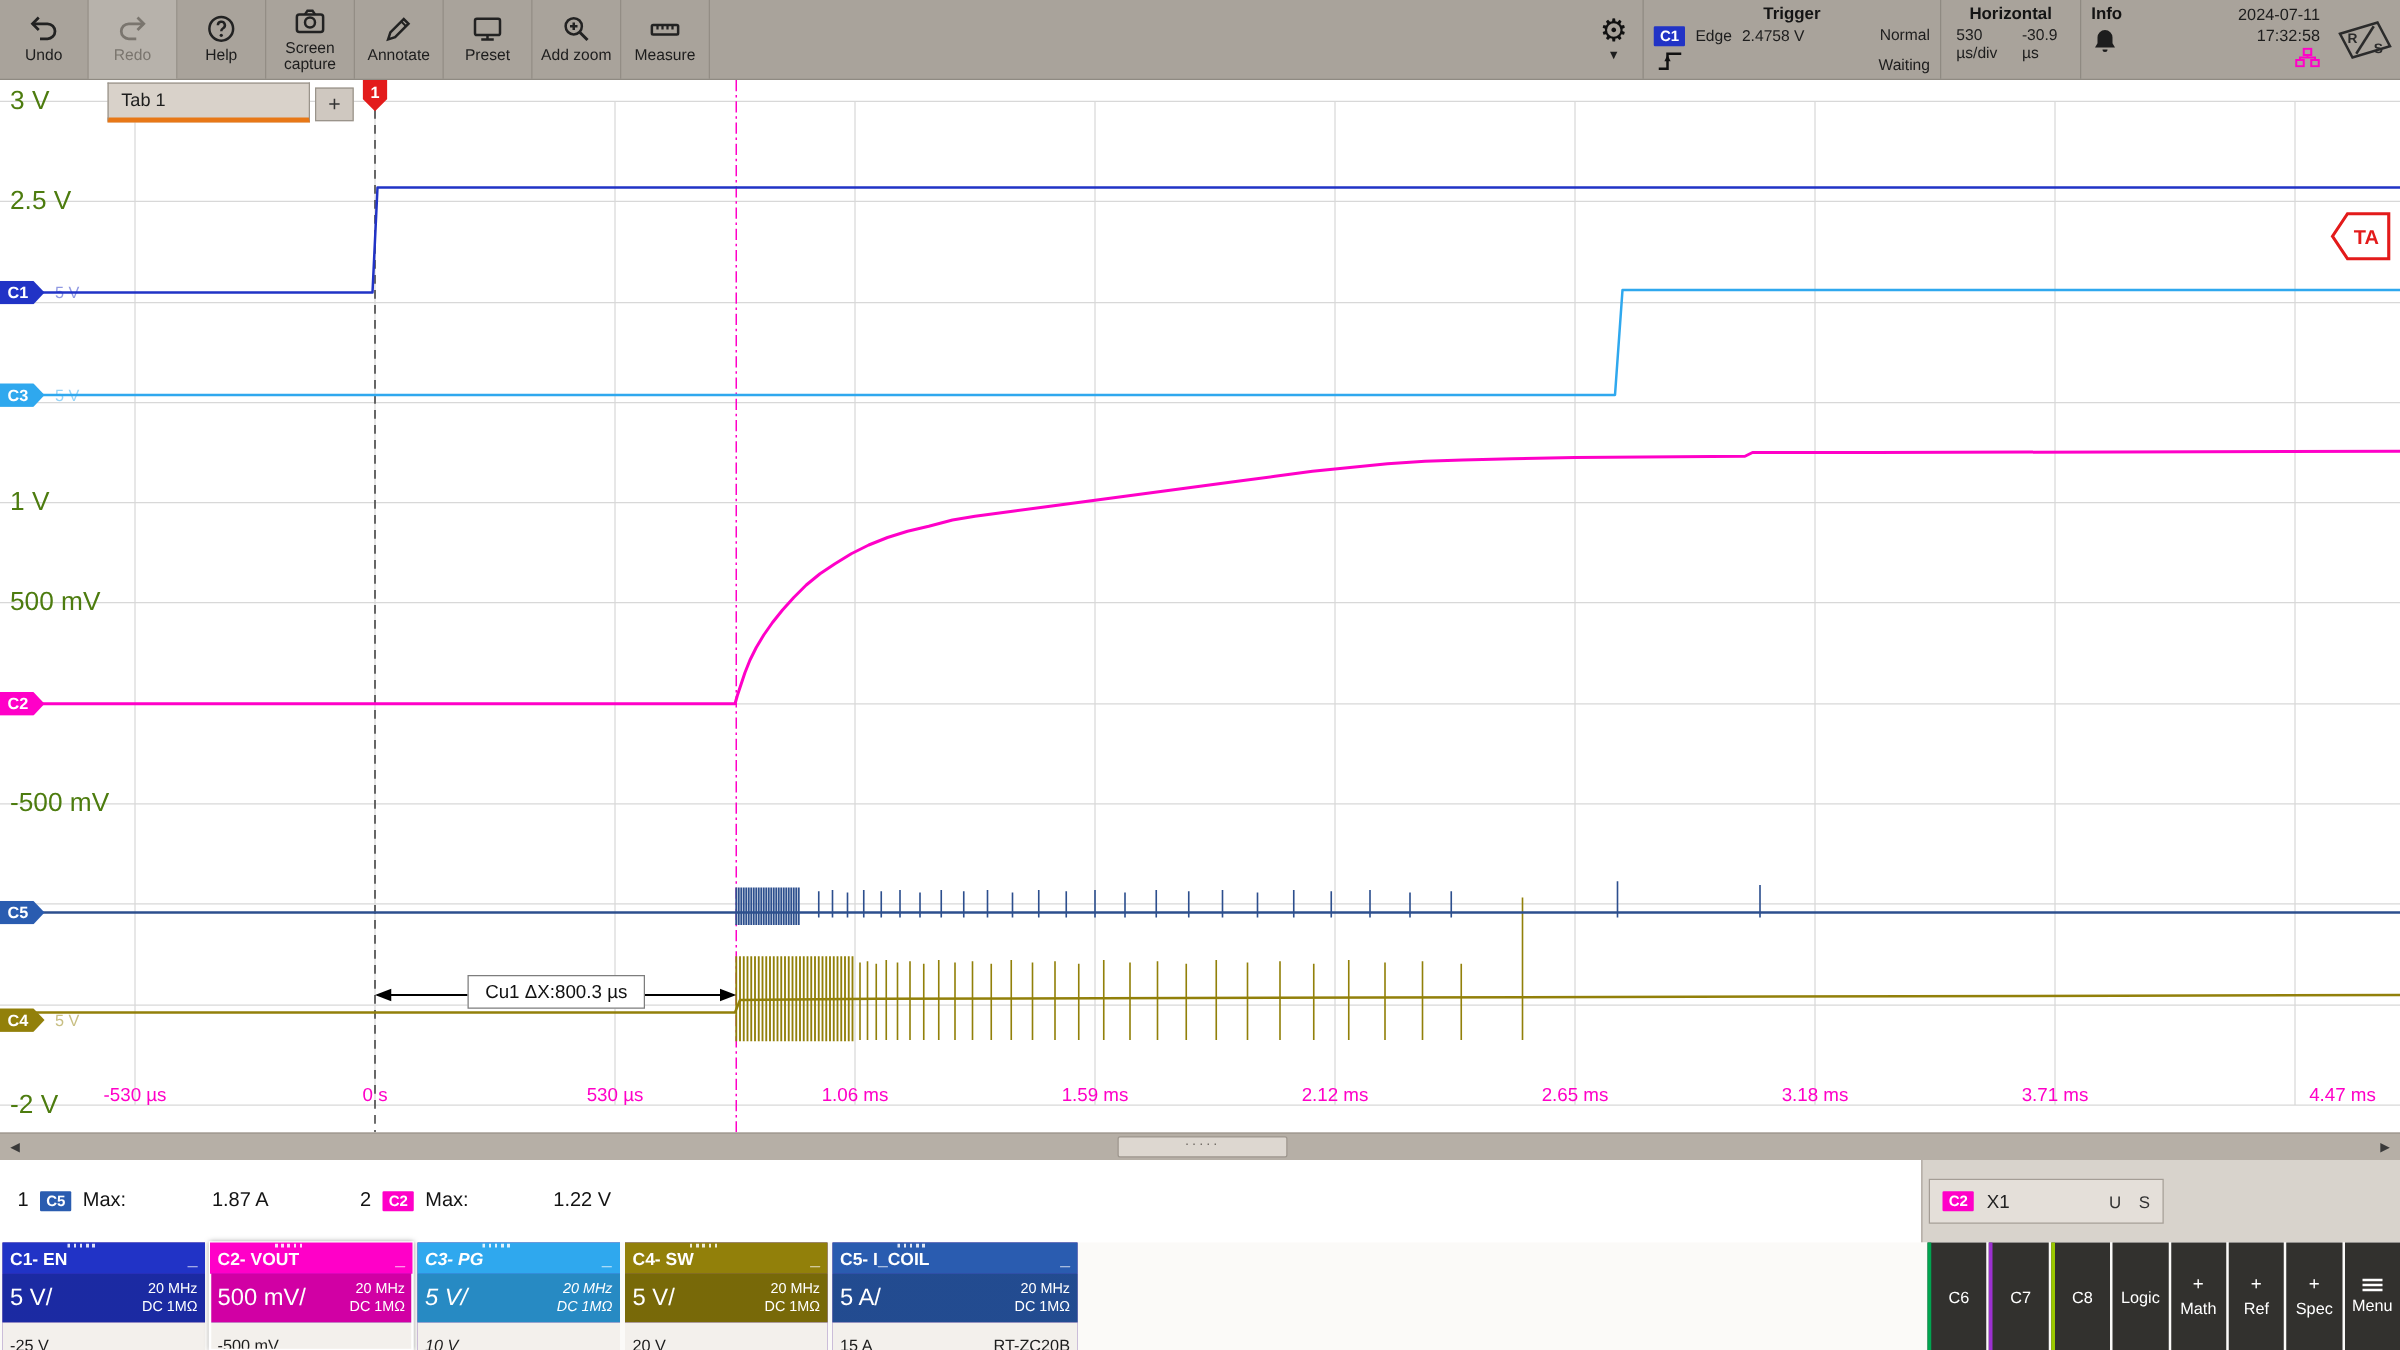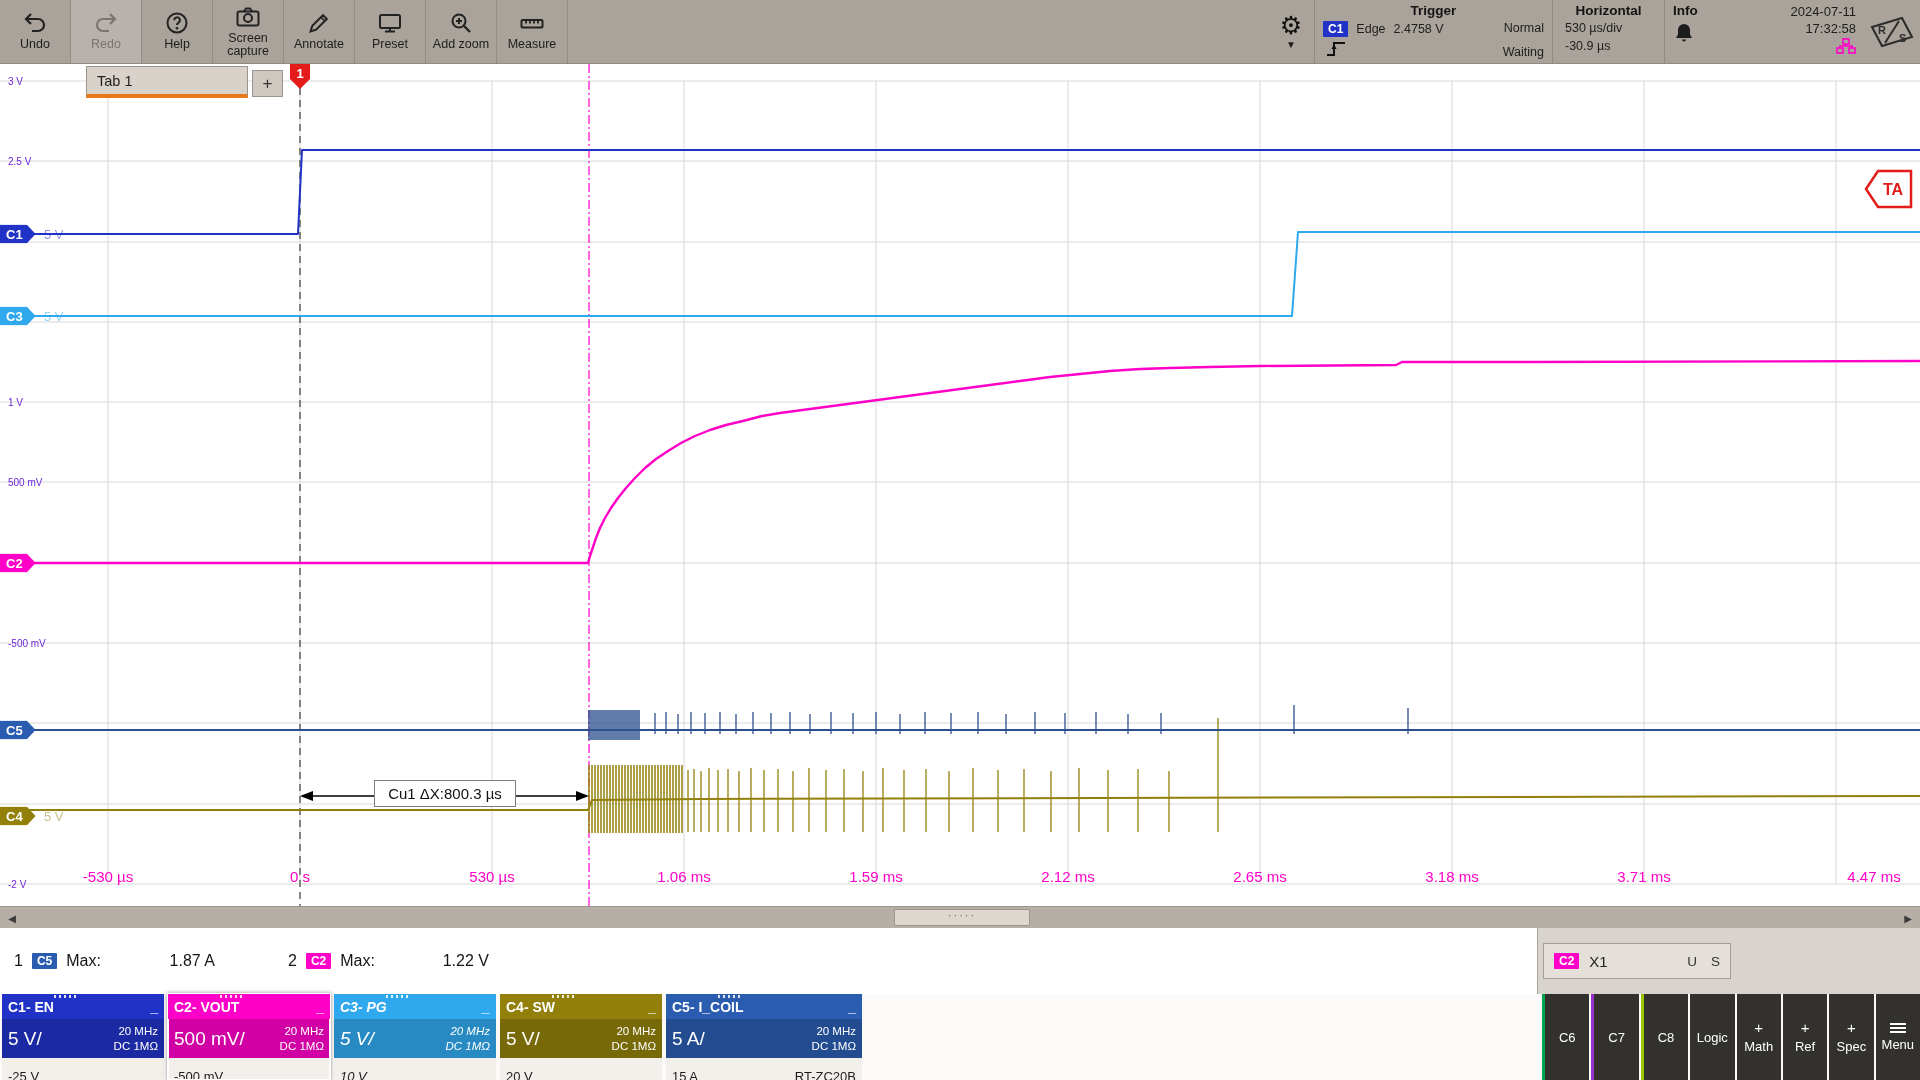--- a/index.html
+++ b/index.html
@@ -20,31 +20,31 @@
 .gear-glyph{font-size:25px;line-height:1;color:#111;cursor:pointer}
 .caret-glyph{font-size:10px;color:#1d1d1d;cursor:pointer}
 .tb-sec{border-left:1px solid #8f8a82;padding:3px 8px;display:flex;flex-direction:column;font-size:12.5px}
 .sec-title{text-align:center;font-size:13.5px;font-weight:bold;color:#141414;margin-bottom:3px}
 .sec-trigger{width:238px}.sec-horizontal{width:112px}.sec-acq{width:212px}.sec-info{width:96px;align-items:flex-start}
 .trig-rows{display:flex;justify-content:space-between;flex:1}
 .trig-l .r1{display:flex;gap:8px;align-items:center}
 .trig-l .r2{margin-top:2px;padding-left:2px}
 .trig-r{text-align:right;display:flex;flex-direction:column;justify-content:space-between;padding-bottom:3px}
 .mini-badge{color:#fff;font-weight:bold;font-size:12px;padding:1px 5px;background:var(--ch,#2133c6);border-radius:1px}
-.hv{display:flex;flex-direction:column;gap:4px;padding-left:4px}
+.hv{display:flex;gap:4px;padding-left:4px}
 .acq{display:flex;gap:16px;flex:1}
 .acq-col{display:flex;flex-direction:column;gap:4px}
 .acq-col.end{justify-content:flex-end;padding-bottom:3px}
 .clock{width:104px;display:flex;flex-direction:column;align-items:flex-end;padding:4px 8px 0 0;font-size:13px;gap:2px}
 .logo-box{width:56px;display:flex;align-items:center;justify-content:center}
 
 
 .plot{position:absolute;top:64px;left:0;width:1920px;height:842px;background:#fff;overflow:hidden}
 #wave-svg{position:absolute;left:0;top:0}
-.ylab{position:absolute;left:8px;transform:translateY(-50%);color:#6d28d9;font-size:10px;white-space:nowrap}
+.ylab{position:absolute;left:8px;transform:translateY(-50%);color:#4d7c0f;font-size:21px;white-space:nowrap}
 .xlab{position:absolute;top:804px;transform:translateX(-50%);color:#ff00c8;font-size:15px;white-space:nowrap}
 .ch-tag{position:absolute;left:0;transform:translateY(-50%);color:#fff;font-size:13px;font-weight:bold;
         padding:2px 13px 2px 6px;background:var(--ch,#555);
         clip-path:polygon(0 0,calc(100% - 9px) 0,100% 50%,calc(100% - 9px) 100%,0 100%);cursor:pointer}
 .ch-ghost{position:absolute;left:44px;transform:translateY(-50%);font-size:13px;color:var(--ch,#555);opacity:.5}
 .trig-flag{position:absolute;left:290px;top:0;width:20px;height:25px;background:#e31b1b;color:#fff;
            font-size:13px;font-weight:bold;text-align:center;padding-top:2px;
            clip-path:polygon(0 0,100% 0,100% 60%,50% 100%,0 60%);cursor:pointer}
 .ta-badge{position:absolute;right:6px;top:104px}
 .tab{position:absolute;left:86px;top:2px;width:162px;height:32px;background:#d9d2ca;border:1px solid #9a948b;

